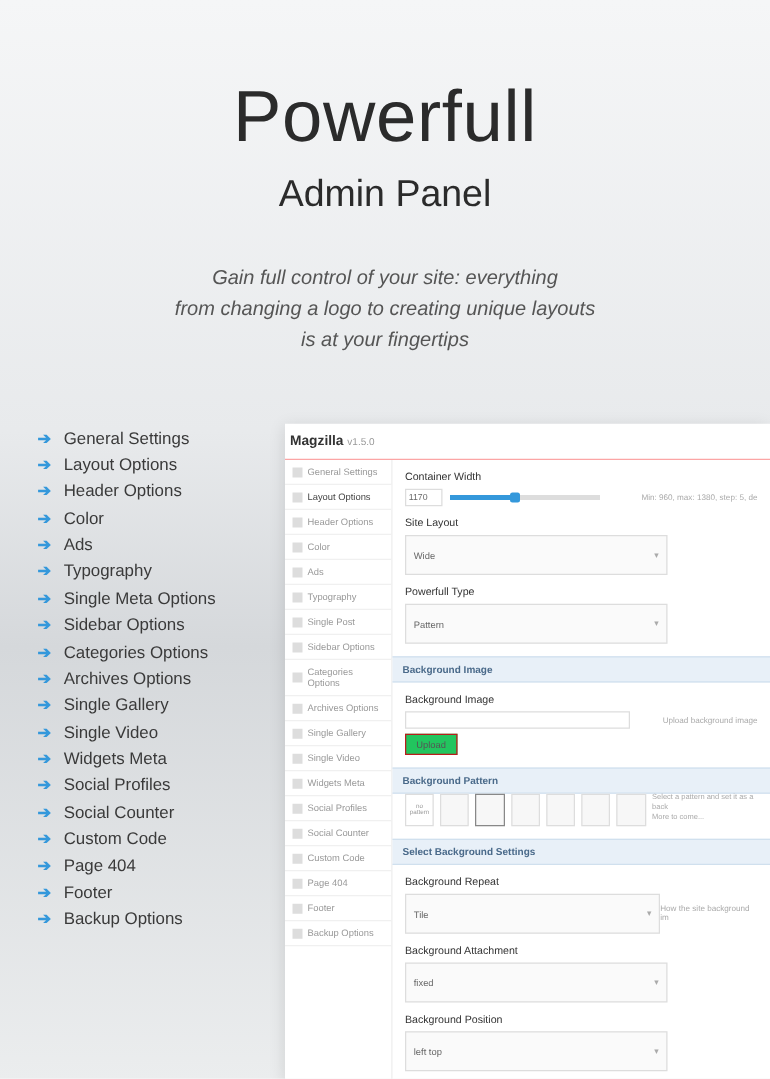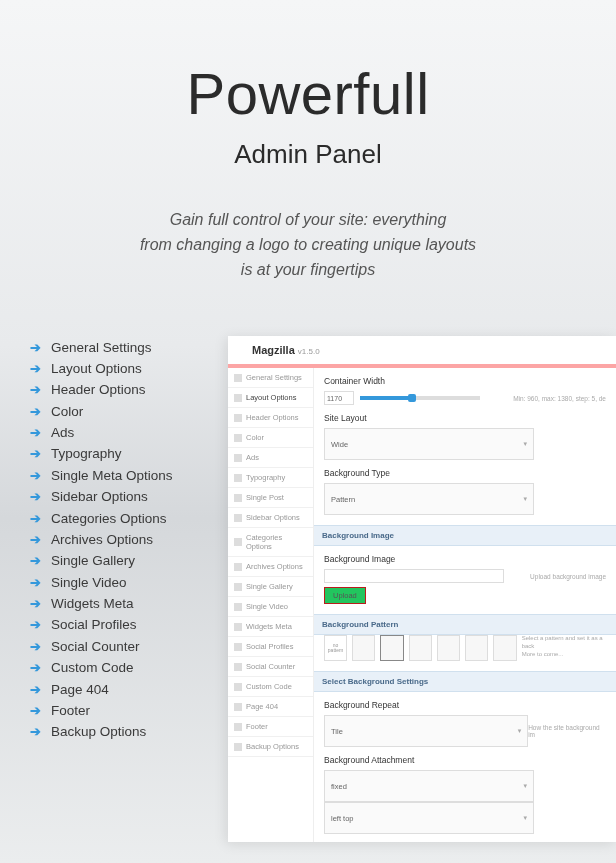--- a/index.html
+++ b/index.html
@@ -12,21 +12,21 @@
       position: relative;
     }
     .hero { text-align: center; padding-top: 60px; }
     .title-main {
       font-size: 58px;
       font-weight: 200;
       color: #2b2b2b;
       letter-spacing: 0.5px;
     }
     .title-sub {
-      font-size: 26px;
+      font-size: 30px;
       font-weight: 500;
       color: #2b2b2b;
       margin-top: 12px;
     }
     .desc {
       font-size: 16px;
       font-style: italic;
       color: #555;
       line-height: 1.55;
       margin-top: 38px;
@@ -58,22 +58,22 @@
     }
     .panel {
       background: #fff;
       flex: 1;
       box-shadow: -2px 2px 12px rgba(0,0,0,0.1);
       font-size: 9px;
       color: #666;
       overflow: hidden;
     }
     .panel-header {
-      padding: 8px 24px;
-      border-bottom: 4px solid #fca5a5;
+      padding: 8px 4px;
+      border-bottom: 1px solid #fca5a5;
       font-size: 11px;
       color: #333;
     }
     .panel-header .ver { font-size: 8px; color: #999; }
     .panel-body { display: flex; }
     .sidebar {
       width: 86px;
       border-right: 1px solid #eee;
       flex-shrink: 0;
     }
@@ -372,21 +372,21 @@
           </div>
           <div class="helper">Min: 960, max: 1380, step: 5, de</div>
         </div>
 
         <div class="field-label">Site Layout</div>
         <div class="select">
           <span>Wide</span>
           <span class="chev">▾</span>
         </div>
 
-        <div class="field-label">Background Type</div>
+        <div class="field-label">Powerfull Type</div>
         <div class="select">
           <span>Pattern</span>
           <span class="chev">▾</span>
         </div>
 
         <div class="section-bar">Background Image</div>
         <div class="field-label">Background Image</div>
         <div class="upload-row">
           <div class="text-input"></div>
           <div class="helper">Upload background image</div>
@@ -418,20 +418,21 @@
           </div>
           <div class="helper">How the site background im</div>
         </div>
 
         <div class="field-label">Background Attachment</div>
         <div class="select">
           <span>fixed</span>
           <span class="chev">▾</span>
         </div>
 
+        <div class="field-label">Background Position</div>
         <div class="select">
           <span>left top</span>
           <span class="chev">▾</span>
         </div>
 
       </div>
     </div>
   </div>
 </div>
 

